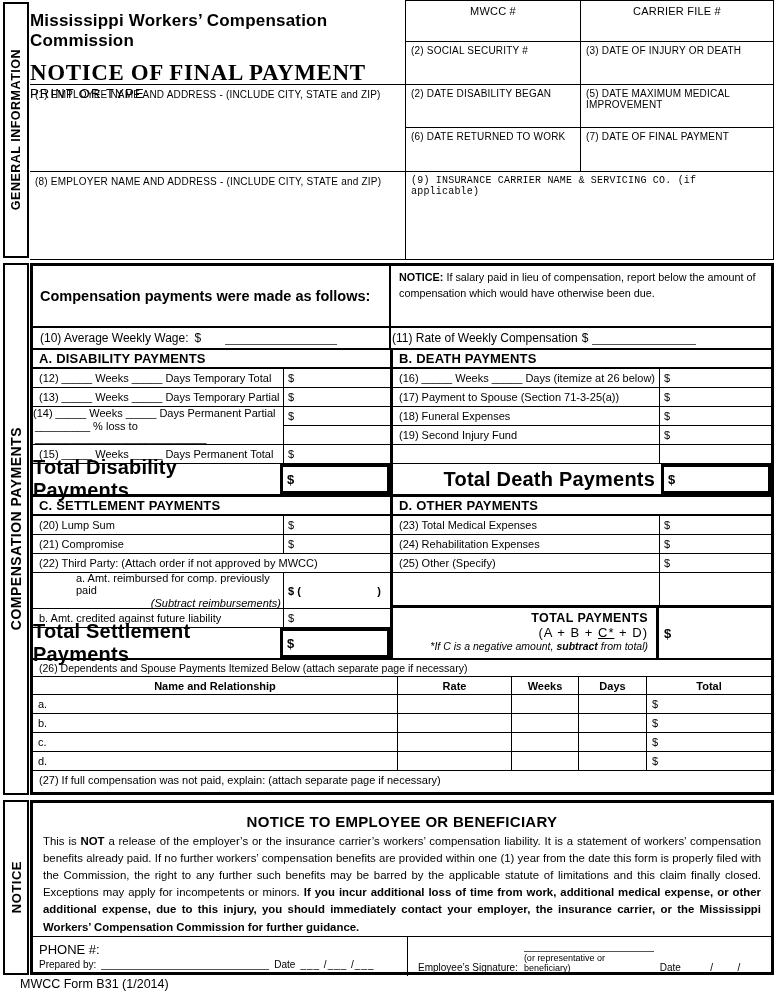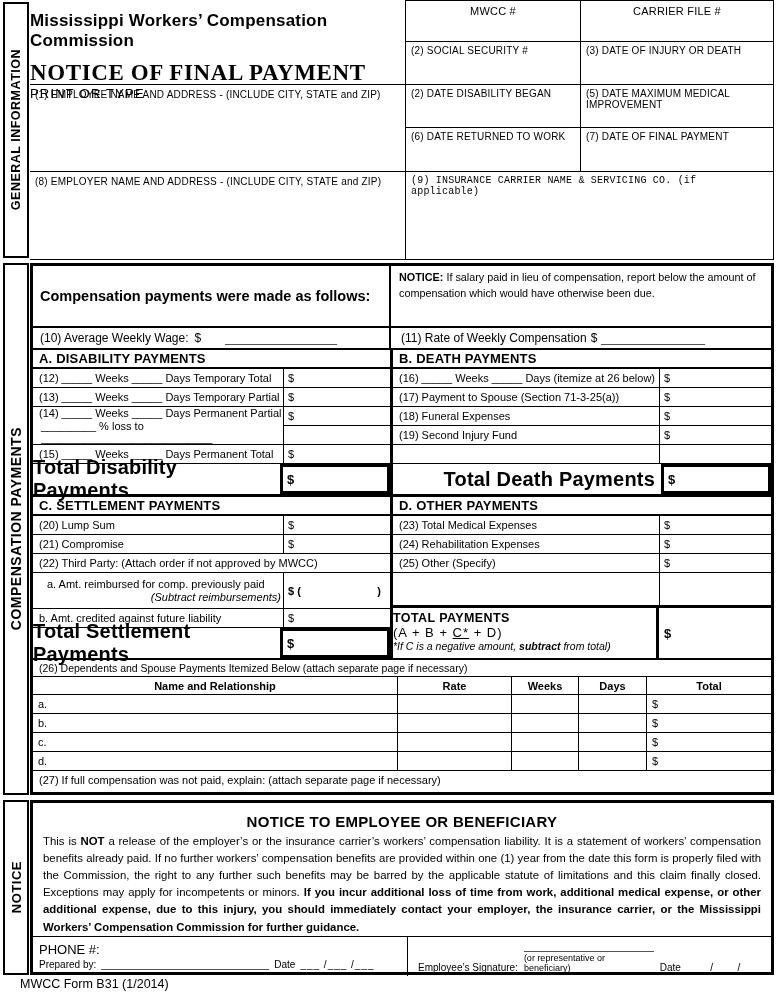--- a/index.html
+++ b/index.html
@@ -43,57 +43,57 @@
   .cell.span2 { flex:1; }
 
   
   .comp-box { width:744px; height:532px; margin-top:3px; border:3px solid #000; }
   .comp-header { display:flex; height:62px; border-bottom:2px solid #000; }
   .ch-left { width:358px; border-right:2px solid #000; display:flex; align-items:center;
              padding-left:7px; font-weight:bold; font-size:14.5px; }
   .ch-right { flex:1; padding:4px 8px 0 8px; font-size:10.8px; line-height:1.45; }
   .row1011 { display:flex; height:22px; border-bottom:2px solid #000; font-size:12px; }
   .r10 { width:358px; border-right:2px solid #000; display:flex; align-items:center; padding-left:7px; gap:6px; }
-  .r11 { flex:1; display:flex; align-items:center; padding-left:10px; gap:4px; }
+  .r11 { flex:1; display:flex; align-items:center; padding-left:1px; gap:4px; }
   .uw { display:inline-block; border-bottom:1.5px solid #555; height:13px; }
   .u115 { width:112px; margin-left:18px; } .u105 { width:104px; }
   .u170 { width:168px; } .u190 { width:100%; }
 
   .block { display:flex; width:100%; }
   .b1 { height:147px; border-bottom:3px solid #000; }
   .b2 { height:163px; border-bottom:2px solid #000; }
   .colL { width:360px; border-right:3px solid #000; display:flex; flex-direction:column; }
   .colR { flex:1; display:flex; flex-direction:column; }
   .part-title { height:19px; border-bottom:2px solid #000; font-weight:bold; font-size:13px; padding:1px 6px; letter-spacing:0.2px; }
   .pay-row { display:flex; height:19px; border-bottom:1px solid #000; font-size:11px; align-items:stretch; }
   .prl { flex:1; display:flex; align-items:center; padding-left:6px; }
   .pra { width:107px; border-left:1px solid #000; display:flex; align-items:center; padding-left:4px; }
   .colR .pra { width:112px; }
   .pay-group { display:flex; height:38px; border-bottom:1px solid #000; font-size:11px; }
-  .pgl { flex:1; display:flex; flex-direction:column; justify-content:space-around; padding-left:6px; }
+  .pgl { flex:1; display:flex; flex-direction:column; justify-content:space-around; }
   .pgl2 { padding-left:2px; }
   .pga { width:107px; border-left:1px solid #000; display:flex; flex-direction:column; }
   .pga-top { height:19px; border-bottom:1px solid #000; display:flex; align-items:center; padding-left:4px; }
   .pga-bot { flex:1; }
   .total-row { display:flex; height:30px; align-items:stretch; margin-top:auto; }
   .trl { flex:1; display:flex; align-items:center; justify-content:flex-end; font-weight:bold;
          font-size:20px; padding-right:6px; letter-spacing:0.2px; }
   .tra { width:110px; border:3px solid #000; font-weight:bold; font-size:13px; display:flex; align-items:center; padding-left:4px; }
   .row-full { height:19px; border-bottom:1px solid #000; font-size:11px; display:flex; align-items:center; padding-left:6px; }
   .row-a { display:flex; height:36px; border-bottom:1px solid #000; font-size:11px; }
-  .ral { flex:1; display:flex; flex-direction:column; justify-content:center; gap:1px; }
+  .ral { flex:1; display:flex; flex-direction:column; justify-content:center; gap:1px;margin-left:29px; }
   .ral .l1 { padding-left:14px; }
   .ral .l2 { text-align:right; font-style:italic; padding-right:2px; }
   .raa { width:107px; border-left:1px solid #000; display:flex; align-items:center;
          justify-content:space-between; padding:0 9px 0 4px; font-weight:bold; }
   .blankD { display:flex; height:32px; }
   .blankD .bdl { flex:1; }
   .blankD .bda { width:112px; border-left:1px solid #000; }
   .grand { display:flex; height:53px; border-top:3px solid #000; margin-top:auto; }
-  .gl { flex:1; border-right:3px solid #000; padding:3px 8px 0 0; }
+  .gl { flex:1; border-right:3px solid #000; text-align:right; padding:3px 8px 0 0; }
   .gt1 { font-weight:bold; font-size:12.5px; letter-spacing:0.4px; }
   .gt2 { font-size:13px; letter-spacing:1px; }
   .gt2 .cstar { text-decoration:underline; }
   .gt3 { font-style:italic; font-size:10.5px; }
   .gt3 b { font-style:italic; }
   .ga { width:112px; display:flex; align-items:center; padding-left:5px; font-weight:bold; font-size:13px; }
 
   .row26 { height:17px; border-bottom:1px solid #000; font-size:10.5px; display:flex; align-items:center; padding-left:6px; }
   .t26 { display:flex; border-bottom:1px solid #000; }
   .t26 .c { border-right:1px solid #000; }

